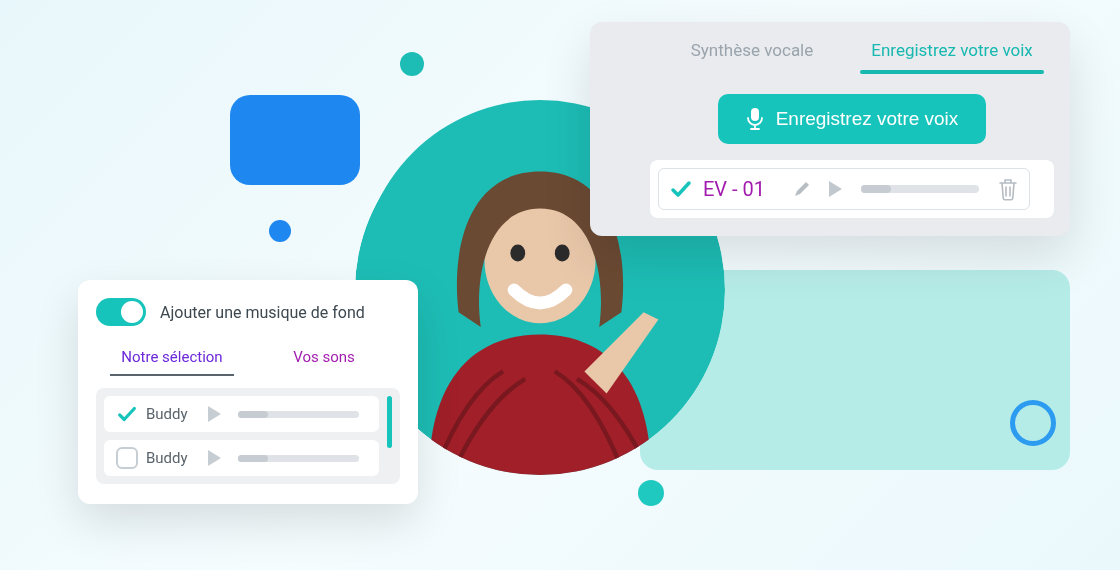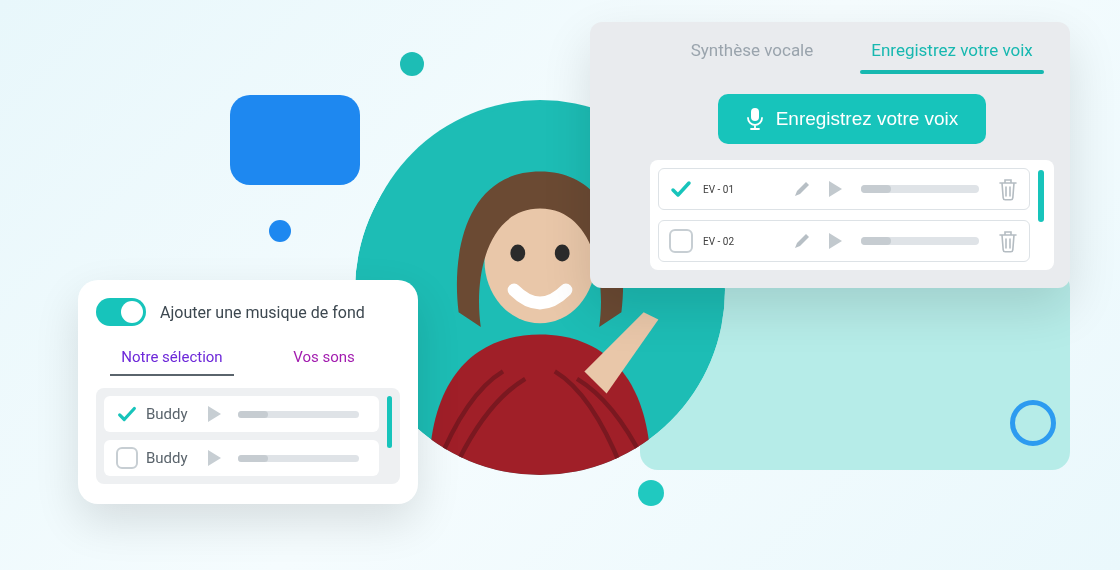--- a/index.html
+++ b/index.html
@@ -118,21 +118,21 @@
     padding: 8px 10px;
   }
   .chk {
     width: 24px; height: 24px;
     border: 2px solid #c7ced3;
     border-radius: 6px;
     display: flex; align-items: center; justify-content: center;
   }
   .chk.checked { border: none; }
   .chk svg { width: 24px; height: 24px; }
-  .rec-label { flex: 0 0 80px; color: #404040; font-size: 10px; }
+  .rec-label { flex: 0 0 80px; color: #a21caf; font-size: 20px; }
   .pencil { width: 18px; height: 18px; color: #b7bfc5; margin-left: auto; margin-right: 6px; }
   .play-btn { width: 16px; height: 18px; color: #c2c9ce; }
   .progress {
     flex: 1; height: 8px; border-radius: 4px;
     background: #dfe3e7;
     position: relative;
     margin: 0 8px;
   }
   .progress .bar { position: absolute; left:0; top:0; bottom:0; width:25%; background:#c6ccd1; border-radius:4px; }
   .trash { width: 22px; height: 24px; color: #b4bcc2; }
@@ -142,21 +142,21 @@
     align-self: stretch;
     margin: 2px 0 40px;
   }
 
   
   .music-card {
     position: absolute;
     left: 78px; top: 280px;
     width: 340px;
     background: #fff;
-    border-radius: 20px;
+    border-radius: 12px;
     box-shadow: 0 18px 45px rgba(0,0,0,0.12);
     padding: 18px 18px 20px;
   }
   .toggle-row { display:flex; align-items:center; gap:14px; margin-bottom:14px; }
   .toggle {
     width: 50px; height: 28px; border-radius: 14px;
     background: #17c4bb; position: relative; cursor:pointer;
   }
   .toggle .knob {
     position:absolute; right:3px; top:3px;
@@ -246,36 +246,20 @@
         <svg class="play-btn" viewBox="0 0 16 18">
             <path d="M2 1 L15 9 L2 17 Z" fill="currentColor"></path>
           </svg>
         <div class="progress">
             <div class="bar"></div>
           </div>
         <svg class="trash" viewBox="0 0 22 24">
             <path d="M3 6 h16 M8 6 V3 h6 v3 M5 6 l1.2 15 a2 2 0 0 0 2 1.8 h5.6 a2 2 0 0 0 2 -1.8 L17 6 M9 10 v9 M13 10 v9" stroke="currentColor" stroke-width="1.6" fill="none" stroke-linecap="round"></path>
           </svg>
       </div>
-      <div class="rec-row">
-        <span class="chk"></span>
-        <span class="rec-label">EV - 02</span>
-        <svg class="pencil" viewBox="0 0 18 18">
-            <path d="M2 16 L4 11 L13 2 L16 5 L7 14 Z" fill="currentColor"></path>
-          </svg>
-        <svg class="play-btn" viewBox="0 0 16 18">
-            <path d="M2 1 L15 9 L2 17 Z" fill="currentColor"></path>
-          </svg>
-        <div class="progress">
-            <div class="bar"></div>
-          </div>
-        <svg class="trash" viewBox="0 0 22 24">
-            <path d="M3 6 h16 M8 6 V3 h6 v3 M5 6 l1.2 15 a2 2 0 0 0 2 1.8 h5.6 a2 2 0 0 0 2 -1.8 L17 6 M9 10 v9 M13 10 v9" stroke="currentColor" stroke-width="1.6" fill="none" stroke-linecap="round"></path>
-          </svg>
-      </div>
     </div>
     <div class="scroll-right"></div>
   </div>
 </div>
 
 <div class="music-card">
   <div class="toggle-row">
     <div class="toggle">
         <div class="knob"></div>
       </div>

